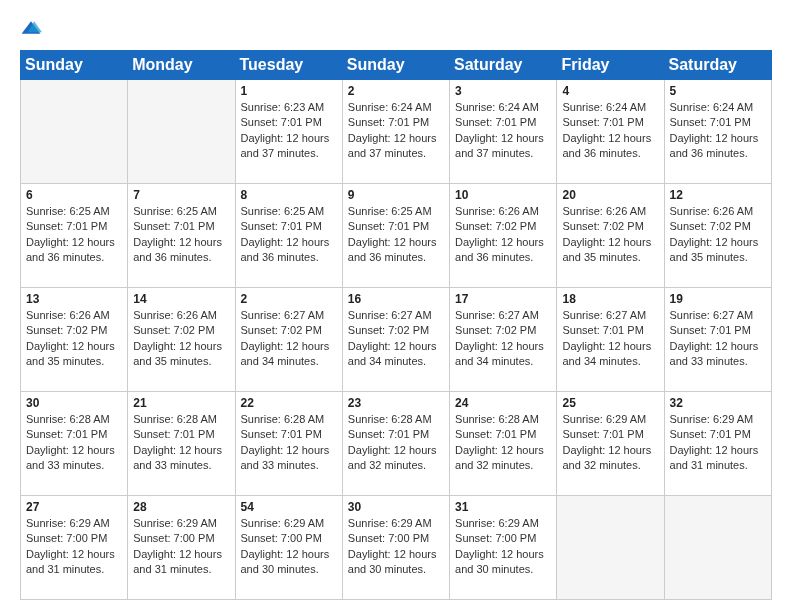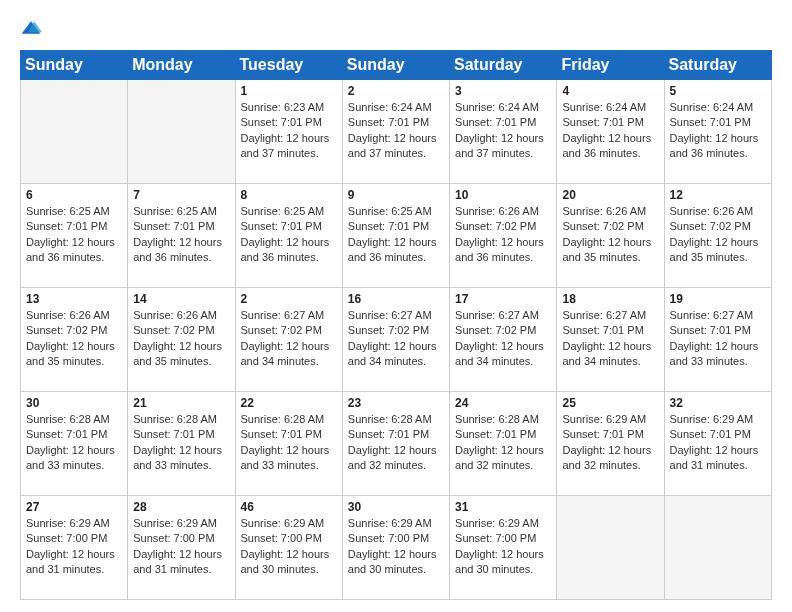--- a/index.html
+++ b/index.html
@@ -248,21 +248,21 @@
         <tr class="week-row">
           <td>
             <span class="day-num">27</span>
             <div class="day-info">Sunrise: 6:29 AM<br>Sunset: 7:00 PM<br>Daylight: 12 hours<br>and 31 minutes.</div>
           </td>
           <td>
             <span class="day-num">28</span>
             <div class="day-info">Sunrise: 6:29 AM<br>Sunset: 7:00 PM<br>Daylight: 12 hours<br>and 31 minutes.</div>
           </td>
           <td>
-            <span class="day-num">46</span>
+            <span class="day-num">54</span>
             <div class="day-info">Sunrise: 6:29 AM<br>Sunset: 7:00 PM<br>Daylight: 12 hours<br>and 30 minutes.</div>
           </td>
           <td>
             <span class="day-num">30</span>
             <div class="day-info">Sunrise: 6:29 AM<br>Sunset: 7:00 PM<br>Daylight: 12 hours<br>and 30 minutes.</div>
           </td>
           <td>
             <span class="day-num">31</span>
             <div class="day-info">Sunrise: 6:29 AM<br>Sunset: 7:00 PM<br>Daylight: 12 hours<br>and 30 minutes.</div>
           </td>

